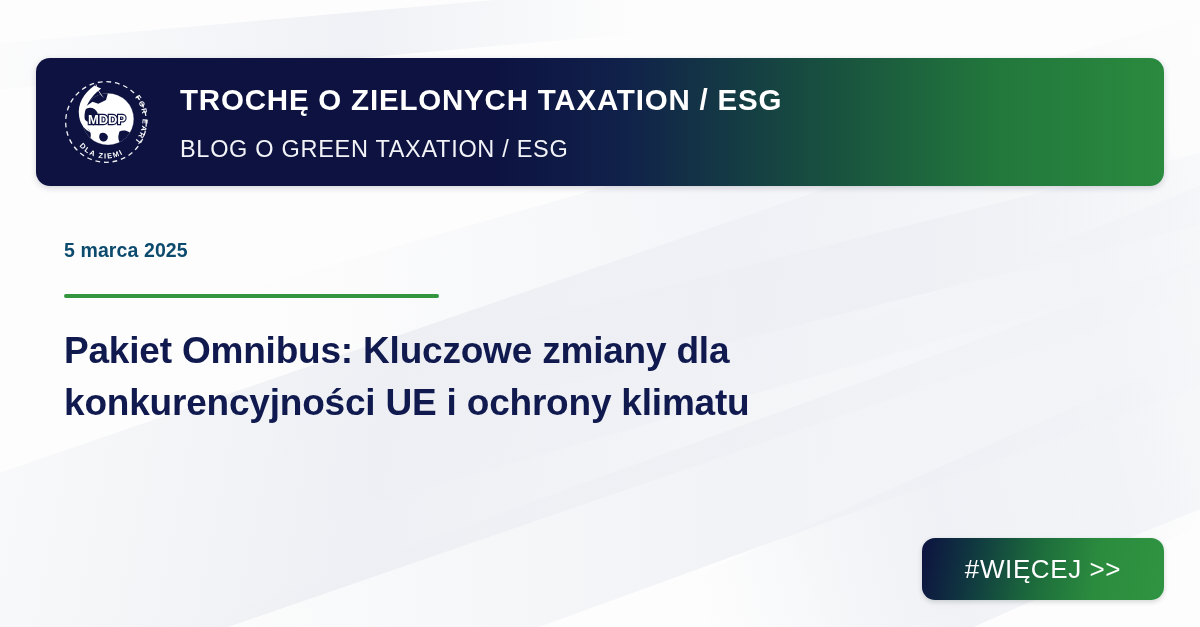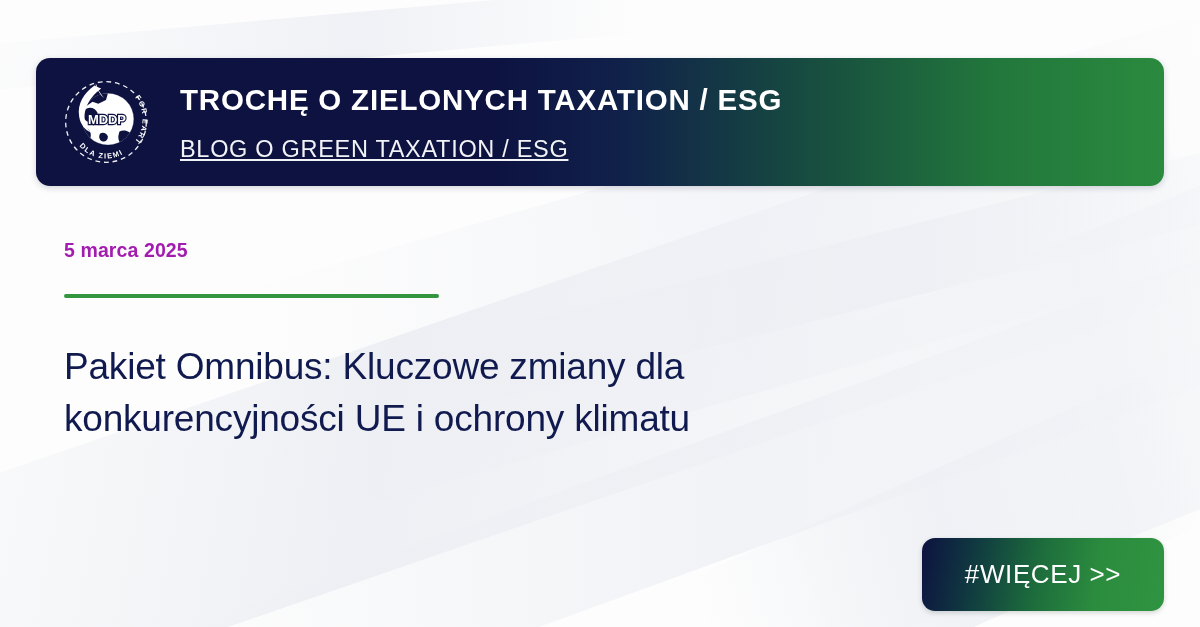--- a/index.html
+++ b/index.html
@@ -120,61 +120,60 @@
     letter-spacing: 0.8px;
     white-space: nowrap;
   }
   #header-title-sub {
     font-size: 23.5px;
     font-weight: 300;
     letter-spacing: 0.7px;
     white-space: nowrap;
     margin-top: 19px;
     color: #f2f3f7;
-    text-decoration: underline;
   }
 
   
   #post-date {
     position: absolute;
     left: 64px;
     top: 239px;
     font-size: 19.5px;
     font-weight: 600;
-    color: #a21caf;
+    color: #0c4a6e;
     letter-spacing: 0.1px;
   }
   #title-rule {
     position: absolute;
     left: 64px;
     top: 294px;
     width: 375px;
     height: 3.5px;
     background: #33953f;
     border-radius: 2px;
   }
   #post-title {
     position: absolute;
     left: 64px;
-    top: 316px;
+    top: 300px;
     width: 900px;
     font-size: 37px;
-    font-weight: 400;
+    font-weight: 700;
     color: #101a4f;
     line-height: 1.42;
     letter-spacing: -0.2px;
   }
 
   
   #more-button {
     position: absolute;
     left: 922px;
     top: 538px;
     width: 242px;
-    height: 73px;
+    height: 62px;
     border: 0;
     border-radius: 13px;
     background: linear-gradient(100deg,
         #0d1240 0%,
         #103a40 22%,
         #1d6d3c 48%,
         #2b8c3e 72%,
         #2f9441 100%);
     color: #ffffff;
     font-family: "Liberation Sans", sans-serif;

